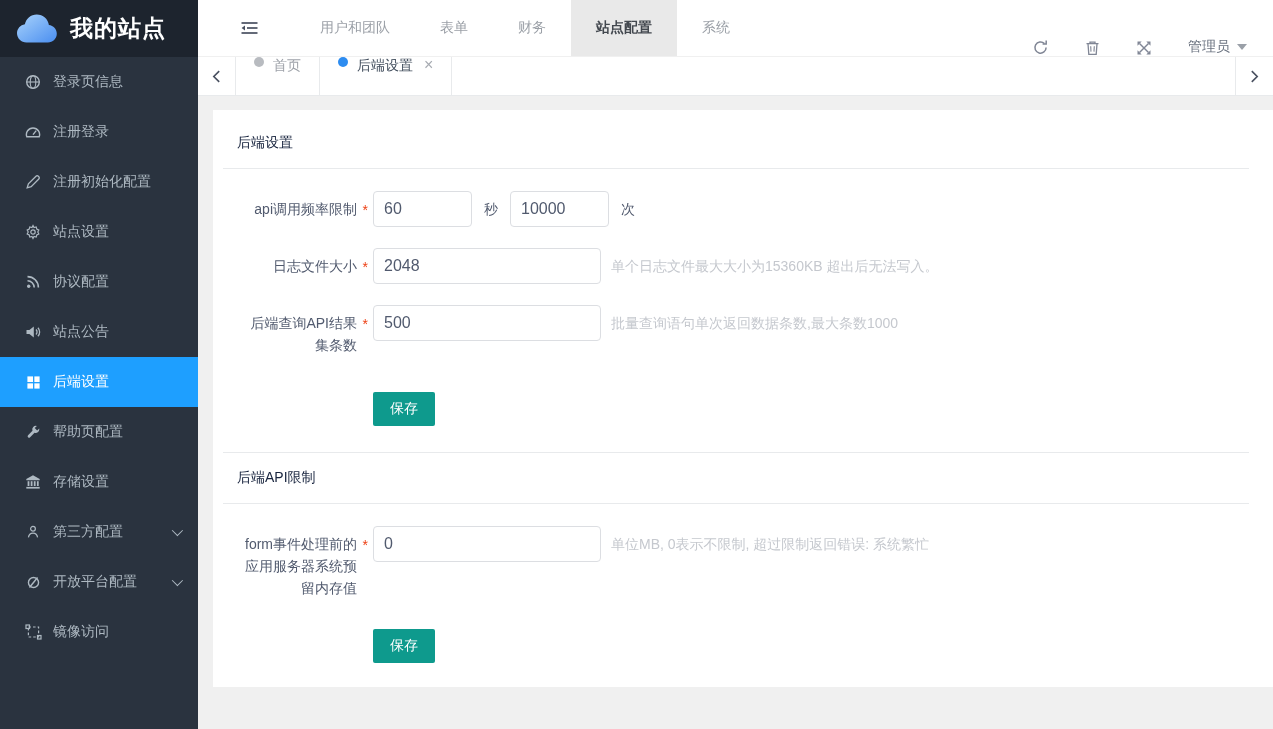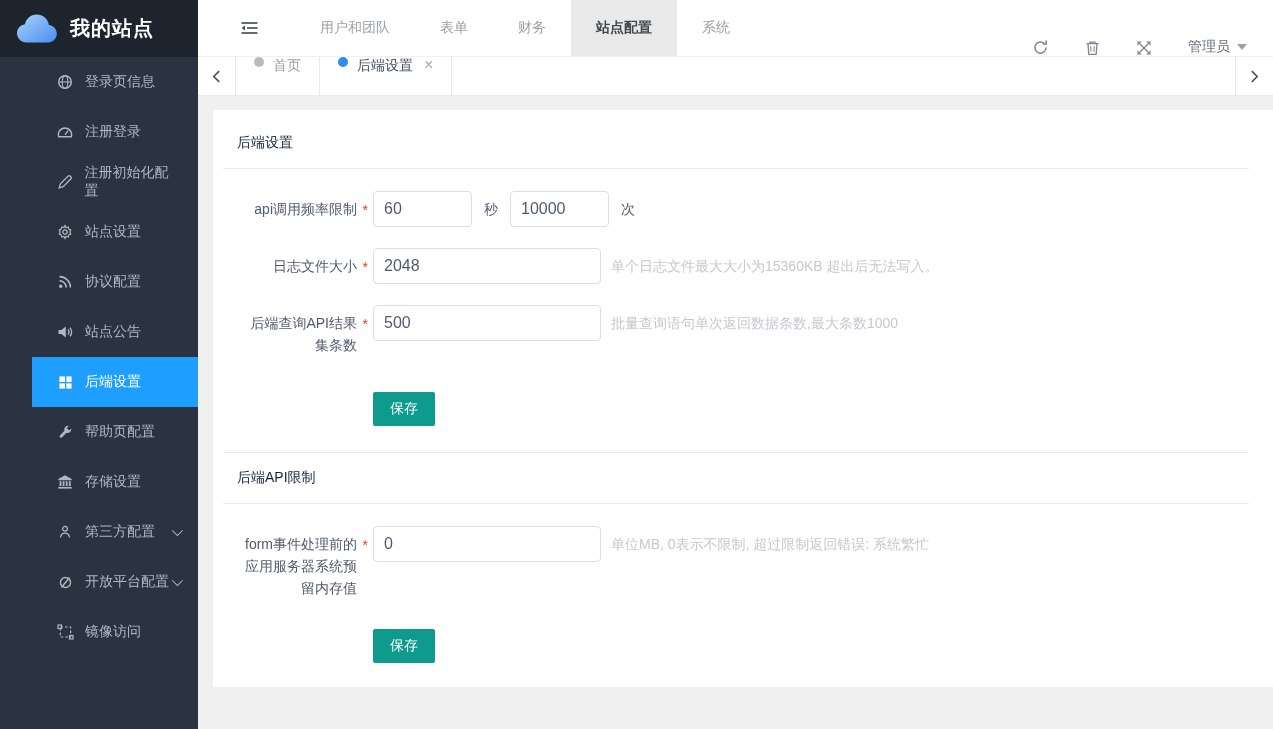--- a/index.html
+++ b/index.html
@@ -7,23 +7,23 @@
   body {
     width:1273px; height:729px; overflow:hidden;
     font-family:"Liberation Sans","DejaVu Sans",sans-serif;
     font-size:14px; color:#515a6e; background:#f0f0f0;
   }
   .app { display:flex; width:1273px; height:729px; }
 
   
   .sidebar { width:198px; flex-shrink:0; background:#2a333f; display:flex; flex-direction:column; }
   .logo { height:57px; background:#1d242e; display:flex; align-items:center; padding-left:16px; gap:10px; flex-shrink:0; }
-  .logo-title { color:#ffffff; font-size:20px; font-weight:bold; letter-spacing:1px; }
+  .logo-title { color:#ffffff; font-size:23px; font-weight:bold; letter-spacing:1px; }
   .side-menu { flex:1; }
-  .menu-item { height:50px; display:flex; align-items:center; padding:0 18px 0 24px; color:#aeb9c2; cursor:pointer;margin-left:32px; }
+  .menu-item { height:50px; display:flex; align-items:center; padding:0 18px 0 24px; color:#aeb9c2; cursor:pointer; }
   .menu-item .mi-icon { width:18px; margin-right:11px; display:flex; justify-content:center; align-items:center; }
   .menu-item.active { background:#1e9fff; color:#ffffff; }
   .menu-item .mi-chev { margin-left:auto; width:8px; height:8px; border-right:1.5px solid #aeb9c2; border-bottom:1.5px solid #aeb9c2; transform:rotate(45deg) translateY(-2px); }
 
   
   .maincol { flex:1; display:flex; flex-direction:column; min-width:0; }
 
   
   .topbar { height:57px; background:#ffffff; display:flex; align-items:stretch; border-bottom:1px solid #f0f0f0; flex-shrink:0; }
   .collapse-btn { display:flex; align-items:center; margin-left:42px; color:#495060; cursor:pointer; }

